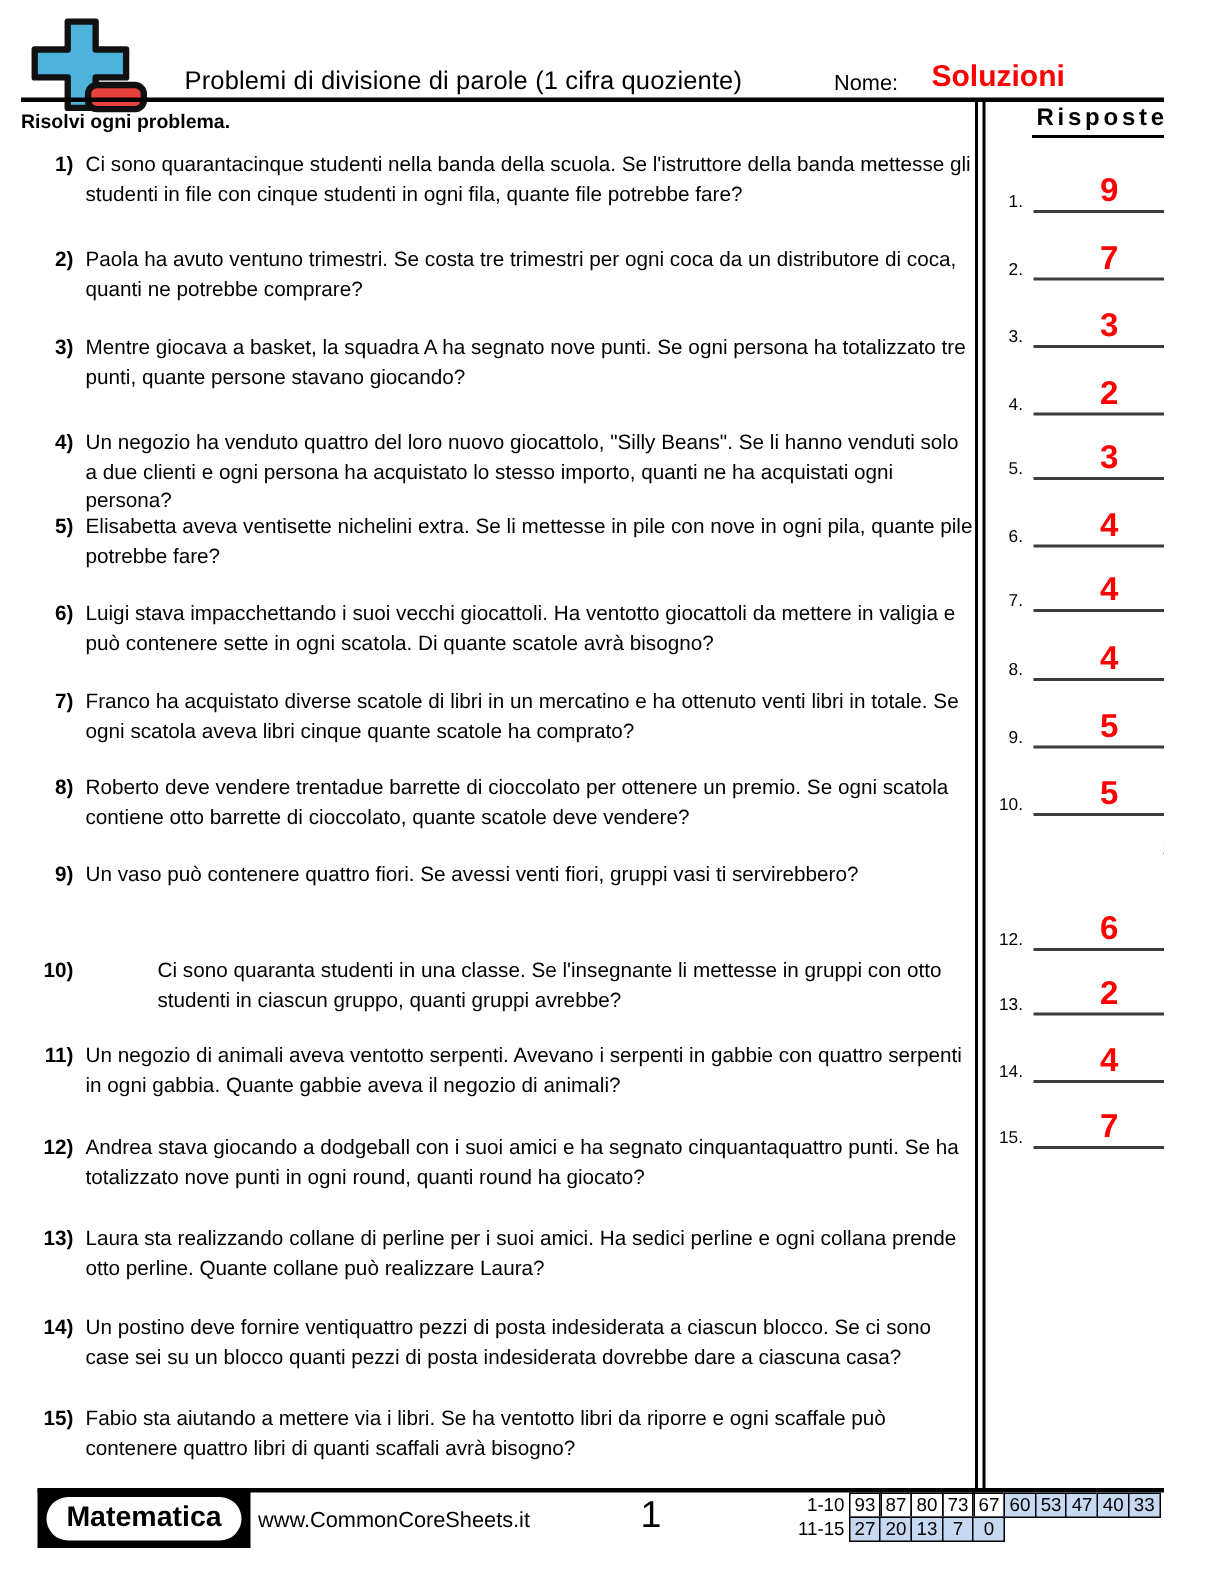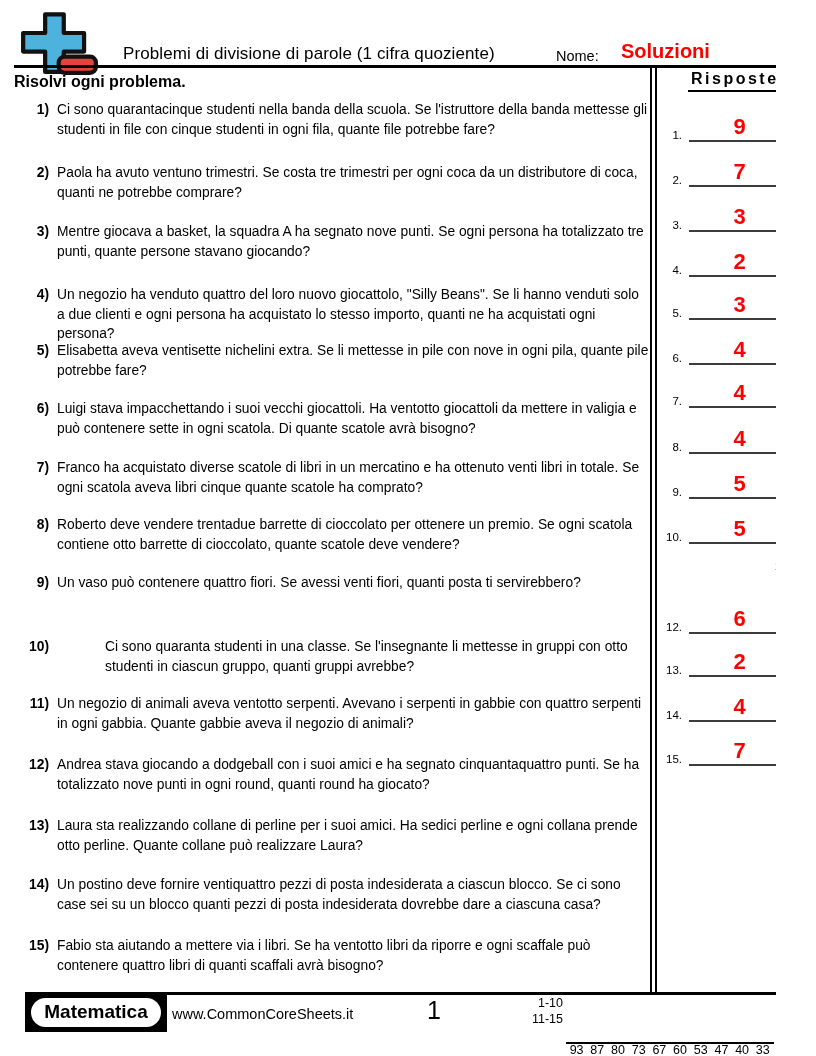--- a/index.html
+++ b/index.html
@@ -5,21 +5,21 @@
   html,body{margin:0;padding:0;background:#fff;}
   .page{position:relative;width:776px;height:1056px;background:#fff;overflow:hidden;
         font-family:"Liberation Sans",sans-serif;color:#000;}
 
   
   .logo{position:absolute;left:14px;top:11px;width:86px;height:66px;}
   .title{position:absolute;left:123px;top:44px;font-size:17px;letter-spacing:.1px;white-space:nowrap;}
   .name-label{position:absolute;left:556px;top:48px;font-size:14.5px;}
   .name-value{position:absolute;left:621px;top:40px;font-size:20px;font-weight:bold;}
   .header-rule{position:absolute;left:14px;top:65px;width:779px;height:3px;background:#000;}
-  .instructions{position:absolute;left:14px;top:73px;font-size:16px;font-weight:bold;}
+  .instructions{position:absolute;left:14px;top:73px;font-size:13px;font-weight:bold;}
 
   
   .divider{position:absolute;left:650px;top:68px;height:924px;width:7px;box-sizing:border-box;
            border-left:2px solid #000;border-right:2px solid #000;}
   .risposte-title{position:absolute;left:688px;top:70px;font-size:16px;font-weight:bold;
                   letter-spacing:2.5px;border-bottom:2px solid #000;padding:0 3px 2px 3px;}
   .answer-row{position:absolute;left:656px;width:134px;height:30px;display:flex;align-items:flex-end;}
   .ans-num{flex:none;width:26px;text-align:right;font-size:11.5px;line-height:14px;}
   .ans-line{flex:1;margin-left:7px;border-bottom:2px solid #3c3c3c;text-align:center;}
   .ans-val{display:inline-block;font-weight:bold;font-size:22px;line-height:22px;padding-bottom:2px;}
@@ -35,21 +35,21 @@
              display:flex;align-items:center;justify-content:center;}
   .brand-pill{background:#fff;border-radius:18px;padding:3px 13px 4px 13px;}
   .brand-text{font-size:19px;font-weight:bold;white-space:nowrap;}
   .website{position:absolute;left:172px;top:1006px;font-size:14.5px;}
   .page-num{position:absolute;left:420px;top:996px;width:28px;text-align:center;font-size:25px;}
   .score-table{position:absolute;left:519px;top:995px;}
   .score-row{display:flex;height:17px;}
   .score-row + .score-row{margin-top:-1.5px;}
   .score-label{flex:none;width:44px;text-align:right;padding-right:4px;font-size:12.5px;line-height:17px;}
   .score-cell{flex:none;width:22.2px;box-sizing:border-box;border:1.5px solid #000;margin-left:-1.5px;
-              text-align:center;font-size:12.5px;line-height:14px;margin-top:47px;}
+              text-align:center;font-size:12.5px;line-height:14px;}
   .score-cell:first-of-type{margin-left:0;}
 </style>
 </head>
 <body>
 
 <div class="page">
 
   <div class="logo">
     <svg width="86" height="66" viewBox="0 0 100 78">
       <path d="M36 4 h22 v22 h24 v22 h-24 v24 h-22 v-24 h-26 v-22 h26 z" stroke="#111" stroke-width="5" stroke-linejoin="round" fill="#4eb3dc"></path>
@@ -155,21 +155,21 @@
       <div class="problem" style="top: 458px;">
         <span class="p-num">7)</span>
         <div class="p-text">Franco ha acquistato diverse scatole di libri in un mercatino e ha ottenuto venti libri in totale. Se ogni scatola aveva libri cinque quante scatole ha comprato?</div>
       </div>
       <div class="problem" style="top: 515px;">
         <span class="p-num">8)</span>
         <div class="p-text">Roberto deve vendere trentadue barrette di cioccolato per ottenere un premio. Se ogni scatola contiene otto barrette di cioccolato, quante scatole deve vendere?</div>
       </div>
       <div class="problem" style="top: 573px;">
         <span class="p-num">9)</span>
-        <div class="p-text">Un vaso può contenere quattro fiori. Se avessi venti fiori, quanti posta ti servirebbero?</div>
+        <div class="p-text">Un vaso può contenere quattro fiori. Se avessi venti fiori, gruppi vasi ti servirebbero?</div>
       </div>
       <div class="problem" style="top: 637px; gap: 48px;">
         <span class="p-num">10)</span>
         <div class="p-text">Ci sono quaranta studenti in una classe. Se l'insegnante li mettesse in gruppi con otto studenti in ciascun gruppo, quanti gruppi avrebbe?</div>
       </div>
       <div class="problem" style="top: 694px;">
         <span class="p-num">11)</span>
         <div class="p-text">Un negozio di animali aveva ventotto serpenti. Avevano i serpenti in gabbie con quattro serpenti in ogni gabbia. Quante gabbie aveva il negozio di animali?</div>
       </div>
       <div class="problem" style="top: 755px;">

